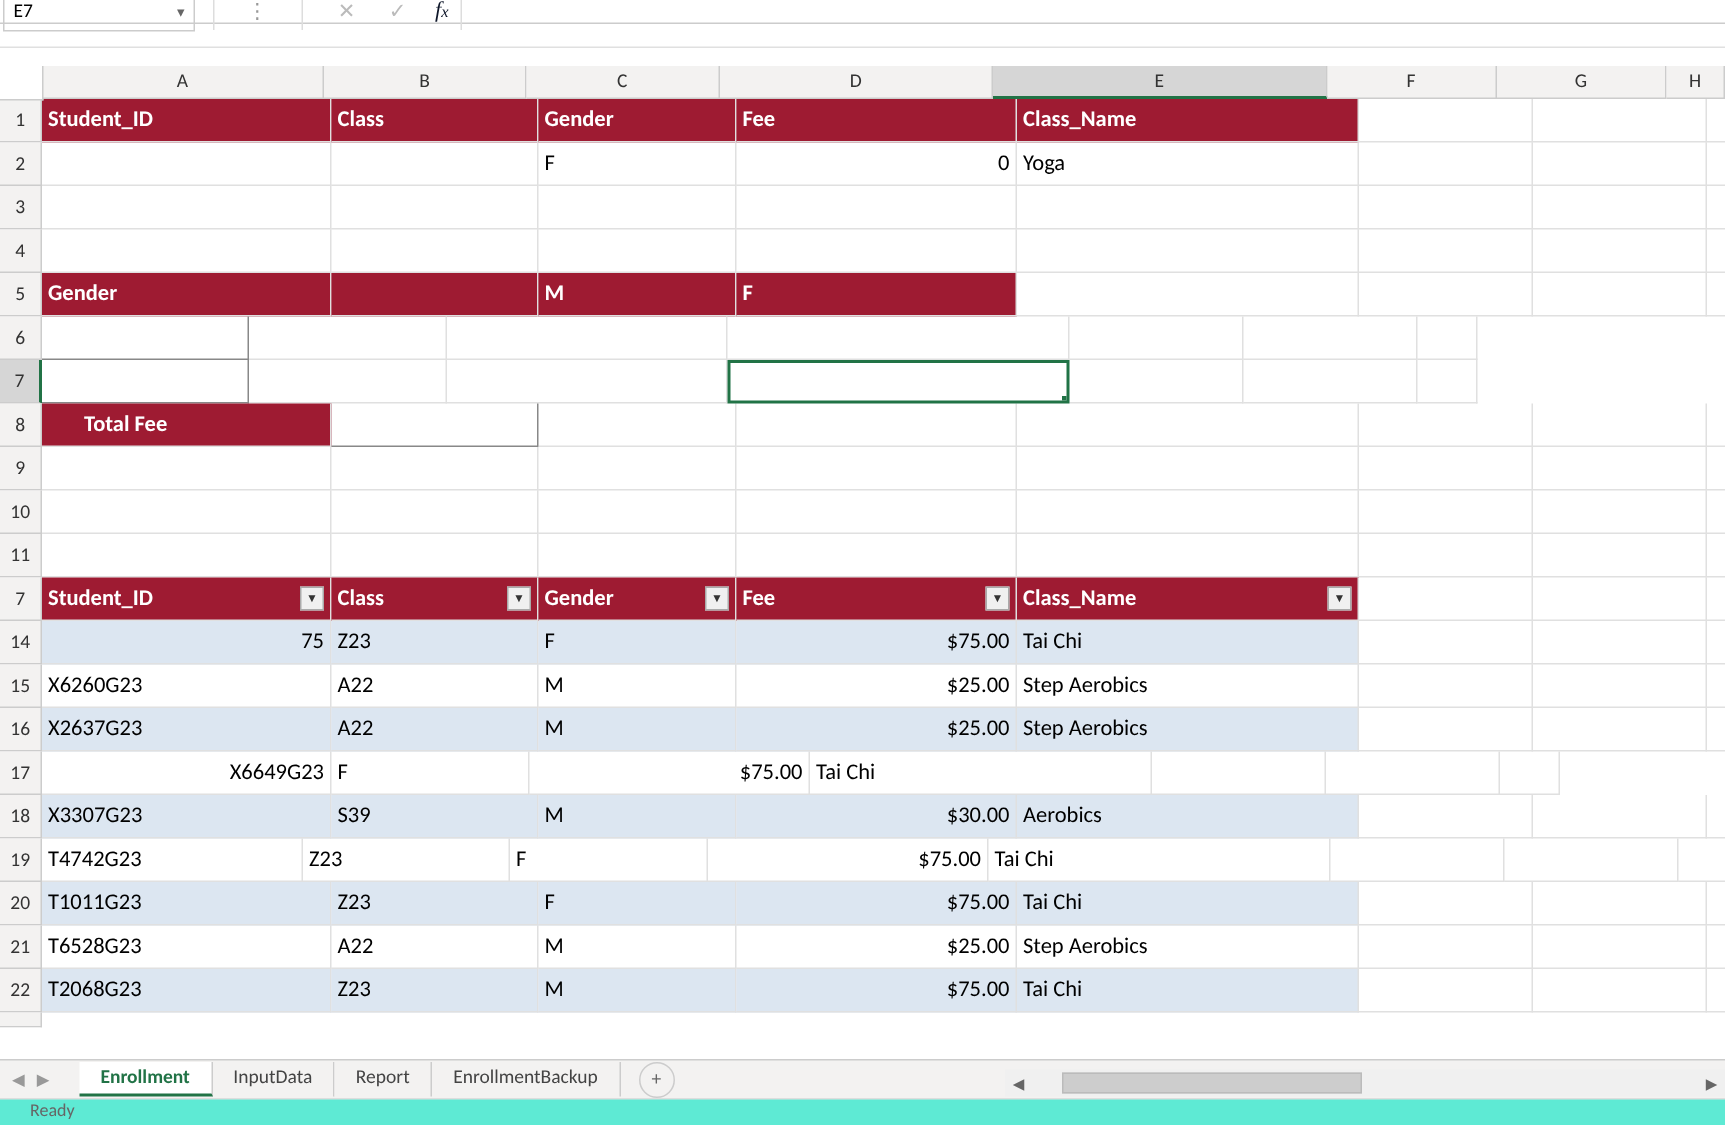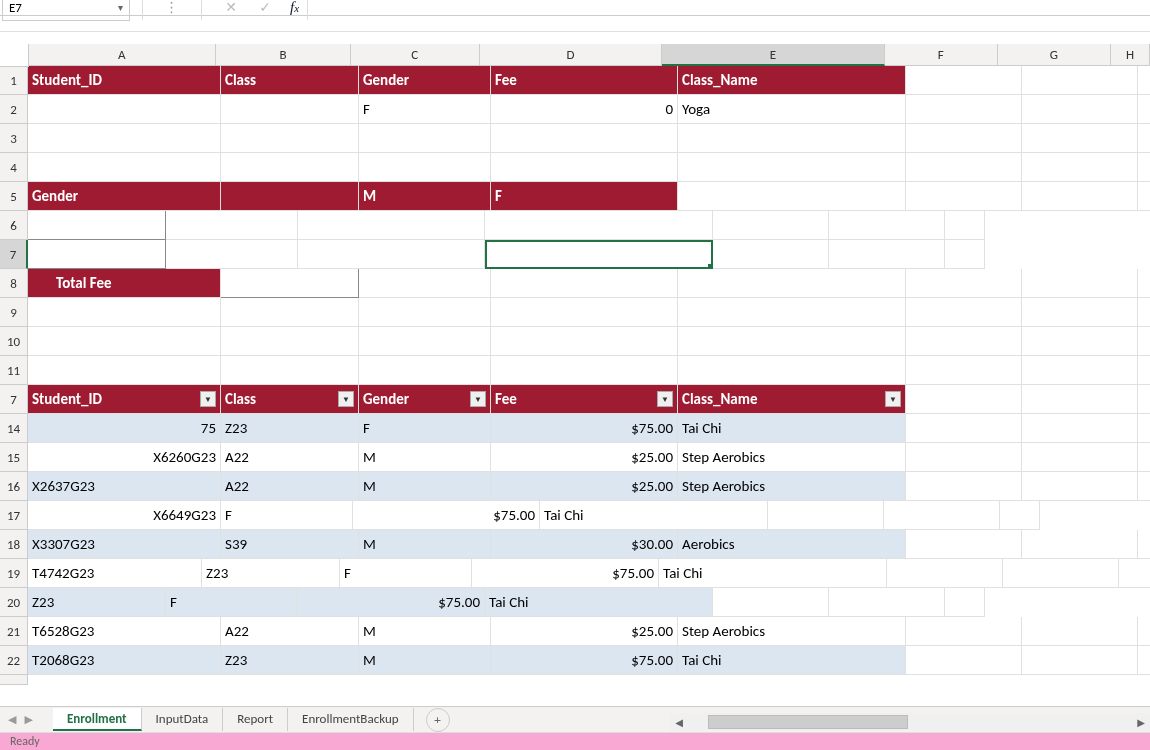--- a/index.html
+++ b/index.html
@@ -37,21 +37,21 @@
 
 .sheet-tabs { position: absolute; bottom: 18px; left: 0; right: 0; height: 26px; display: flex; align-items: center; background: #f3f2f1; border-top: 1px solid #ccc; }
 .tabnav { display: flex; padding: 0 8px; gap: 8px; }
 .tabnav span { color: #999; font-size: 11px; }
 .tabs { display: flex; margin-left: 12px; }
 .tab { padding: 3px 14px; font-size: 13px; border-right: 1px solid #ccc; background: #f3f2f1; color: #444; }
 .tab.active { background: #fff; color: #217346; font-weight: bold; border-bottom: 2px solid #217346; }
 .newtab { width: 24px; height: 24px; display: flex; align-items: center; justify-content: center; margin-left: 12px; color: #666; border: 1px solid #ccc; border-radius: 50%; font-size: 13px; }
 .tab-dots { margin-left: auto; margin-right: 10px; color: #888; }
 
-.status-bar { position: absolute; bottom: 0; left: 0; right: 0; height: 18px; background: #f9a8d4; font-size: 12px; color: #666; padding: 1px 10px; border-top: 1px solid #ddd; }
+.status-bar { position: absolute; bottom: 0; left: 0; right: 0; height: 18px; background: #5eead4; font-size: 12px; color: #666; padding: 1px 20px; border-top: 1px solid #ddd; }
 
 .hscroll { position: absolute; bottom: 19px; right: 0; width: 480px; height: 18px; background: #f0f0f0; display:flex; align-items:center; }
 .hscroll .thumb { width: 200px; height: 14px; background: #cdcdcd; margin-left: 20px; border: 1px solid #bbb; }
 .hscroll .arrow { width: 18px; text-align:center; color:#666; font-size:10px; }
 </style>
 </head>
 <body>
 
 <div class="formula-bar">
   <div class="name-box">
@@ -293,21 +293,21 @@
             <span>Tai Chi</span>
           </div>
           <div class="cell " style="width: 116px;"></div>
           <div class="cell " style="width: 116px;"></div>
           <div class="cell " style="width: 40px;"></div>
         </div>
       </div>
       <div class="row">
         <div class="row-hdr">15</div>
         <div class="cells">
-          <div class="cell " style="width: 193px; justify-content: flex-end;">
+          <div class="cell " style="width: 193px;">
             <span>X6260G23</span>
           </div>
           <div class="cell " style="width: 138px;">
             <span>A22</span>
           </div>
           <div class="cell " style="width: 132px;">
             <span>M</span>
           </div>
           <div class="cell right" style="width: 187px;">
             <span>$25.00</span>
@@ -405,20 +405,23 @@
             <span>Tai Chi</span>
           </div>
           <div class="cell " style="width: 116px;"></div>
           <div class="cell " style="width: 116px;"></div>
           <div class="cell " style="width: 40px;"></div>
         </div>
       </div>
       <div class="row">
         <div class="row-hdr">20</div>
         <div class="cells">
+          <div class="cell  stripe" style="width: 193px;">
+            <span>T1011G23</span>
+          </div>
           <div class="cell  stripe" style="width: 138px;">
             <span>Z23</span>
           </div>
           <div class="cell  stripe" style="width: 132px;">
             <span>F</span>
           </div>
           <div class="cell right stripe" style="width: 187px;">
             <span>$75.00</span>
           </div>
           <div class="cell  stripe" style="width: 228px;">

